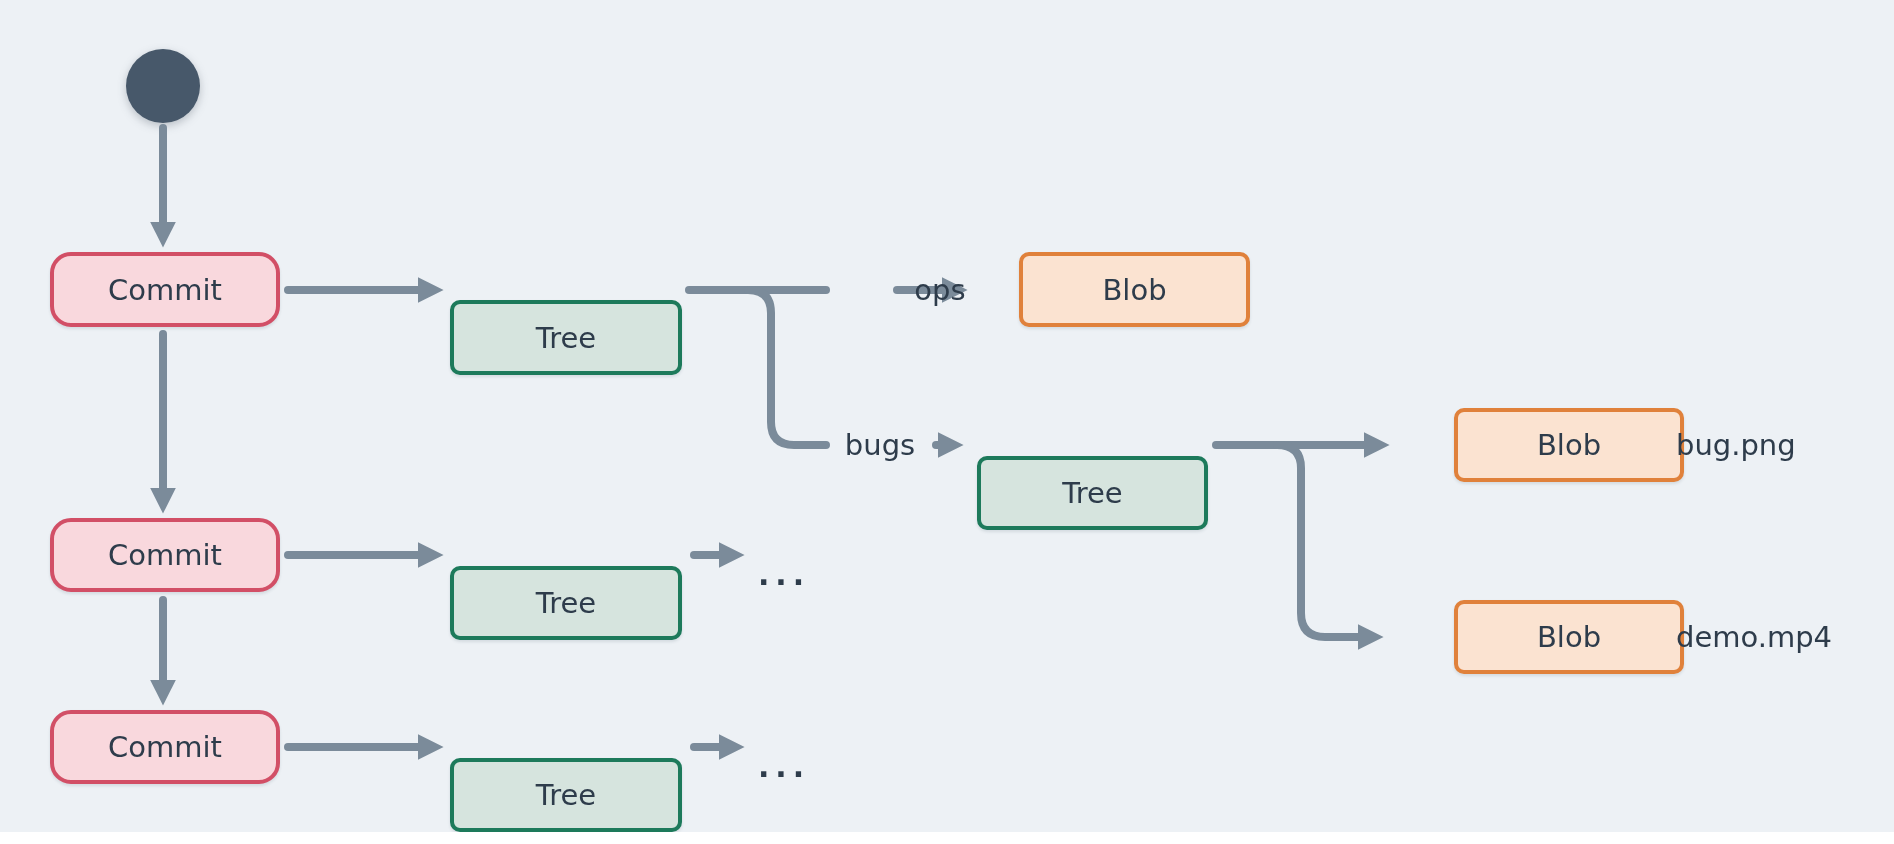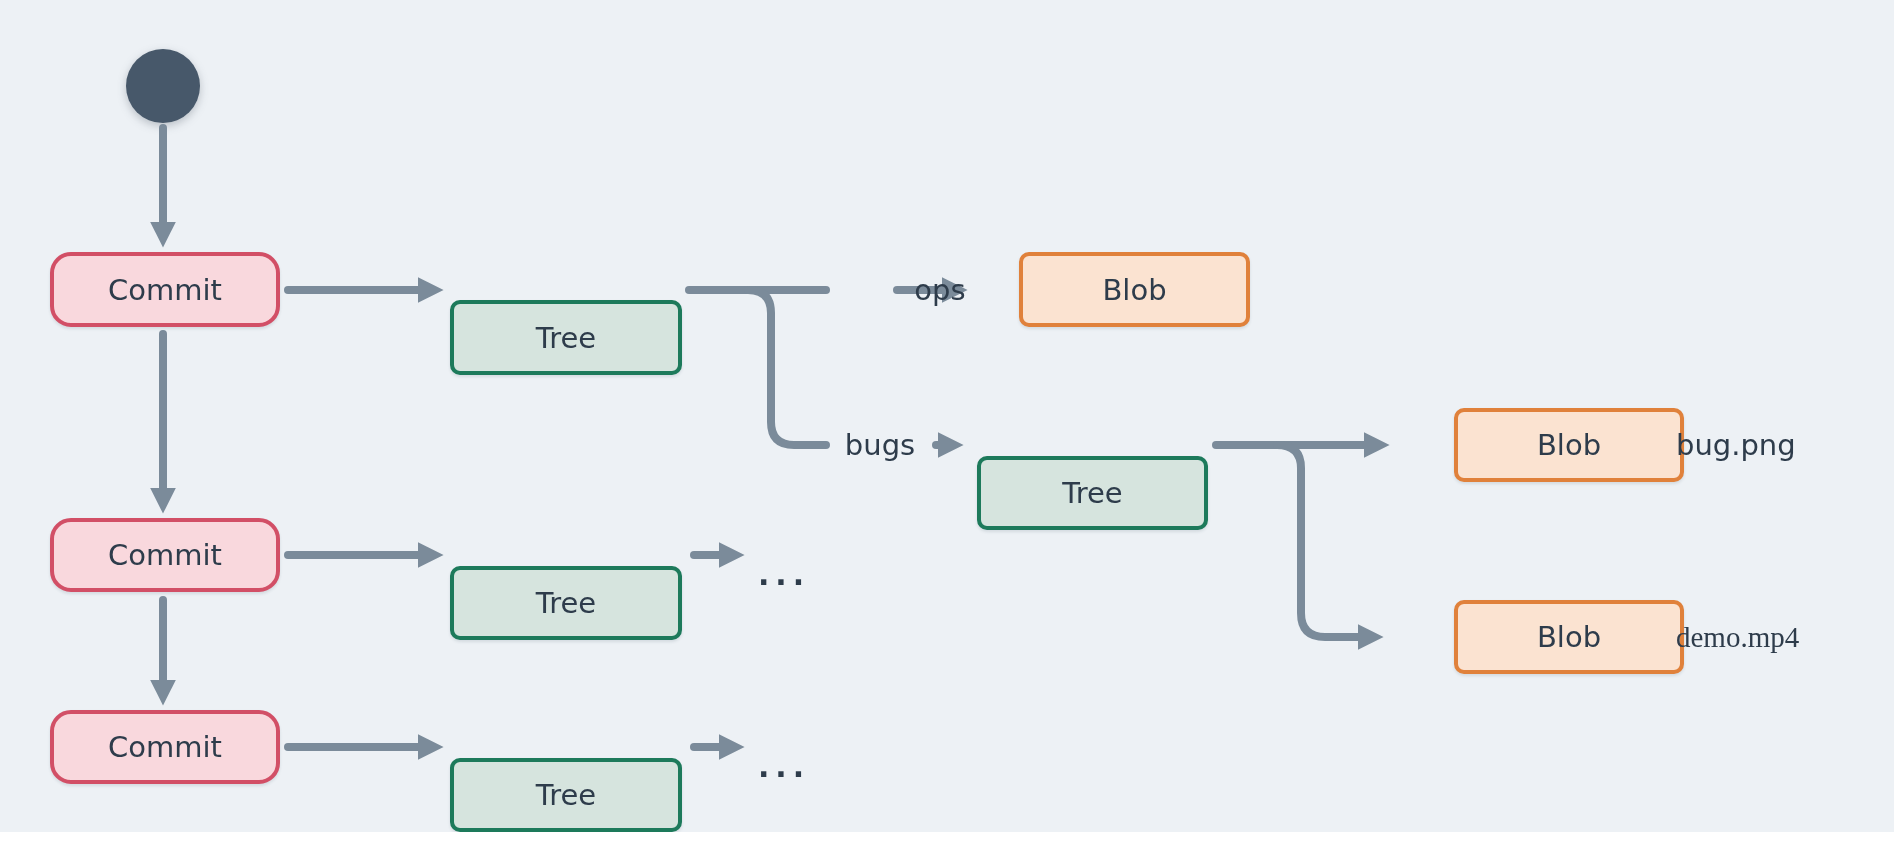--- a/index.html
+++ b/index.html
@@ -108,21 +108,21 @@
   <div class="node tree" style="left:977px; top:408px; width:231px; height:74px;">
     <span>Tree</span>
   </div>
   <div class="node blob" style="left:1412px; top:408px; width:230px; height:74px;">
     <span>Blob</span>
   </div>
   <div class="lbl vcenter" style="left:1676px; top:445px;text-align:center;">bug.png</div>
   <div class="node blob" style="left:1412px; top:600px; width:230px; height:74px;">
     <span>Blob</span>
   </div>
-  <div class="lbl vcenter" style="left:1676px; top:637px;font-family:Liberation Serif, serif;">demo.mp4</div>
+  <div class="lbl vcenter" style="left:1676px; top:637px;">demo.mp4</div>
 
   <div class="node commit" style="left:50px; top:518px; width:230px; height:74px;">
     <span>Commit</span>
   </div>
   <div class="node tree" style="left:450px; top:518px; width:232px; height:74px;">
     <span>Tree</span>
   </div>
   <div class="lbl center ellipsis" style="left:784px; top:574px;">...</div>
 
   <div class="node commit" style="left:50px; top:710px; width:230px; height:74px;">

